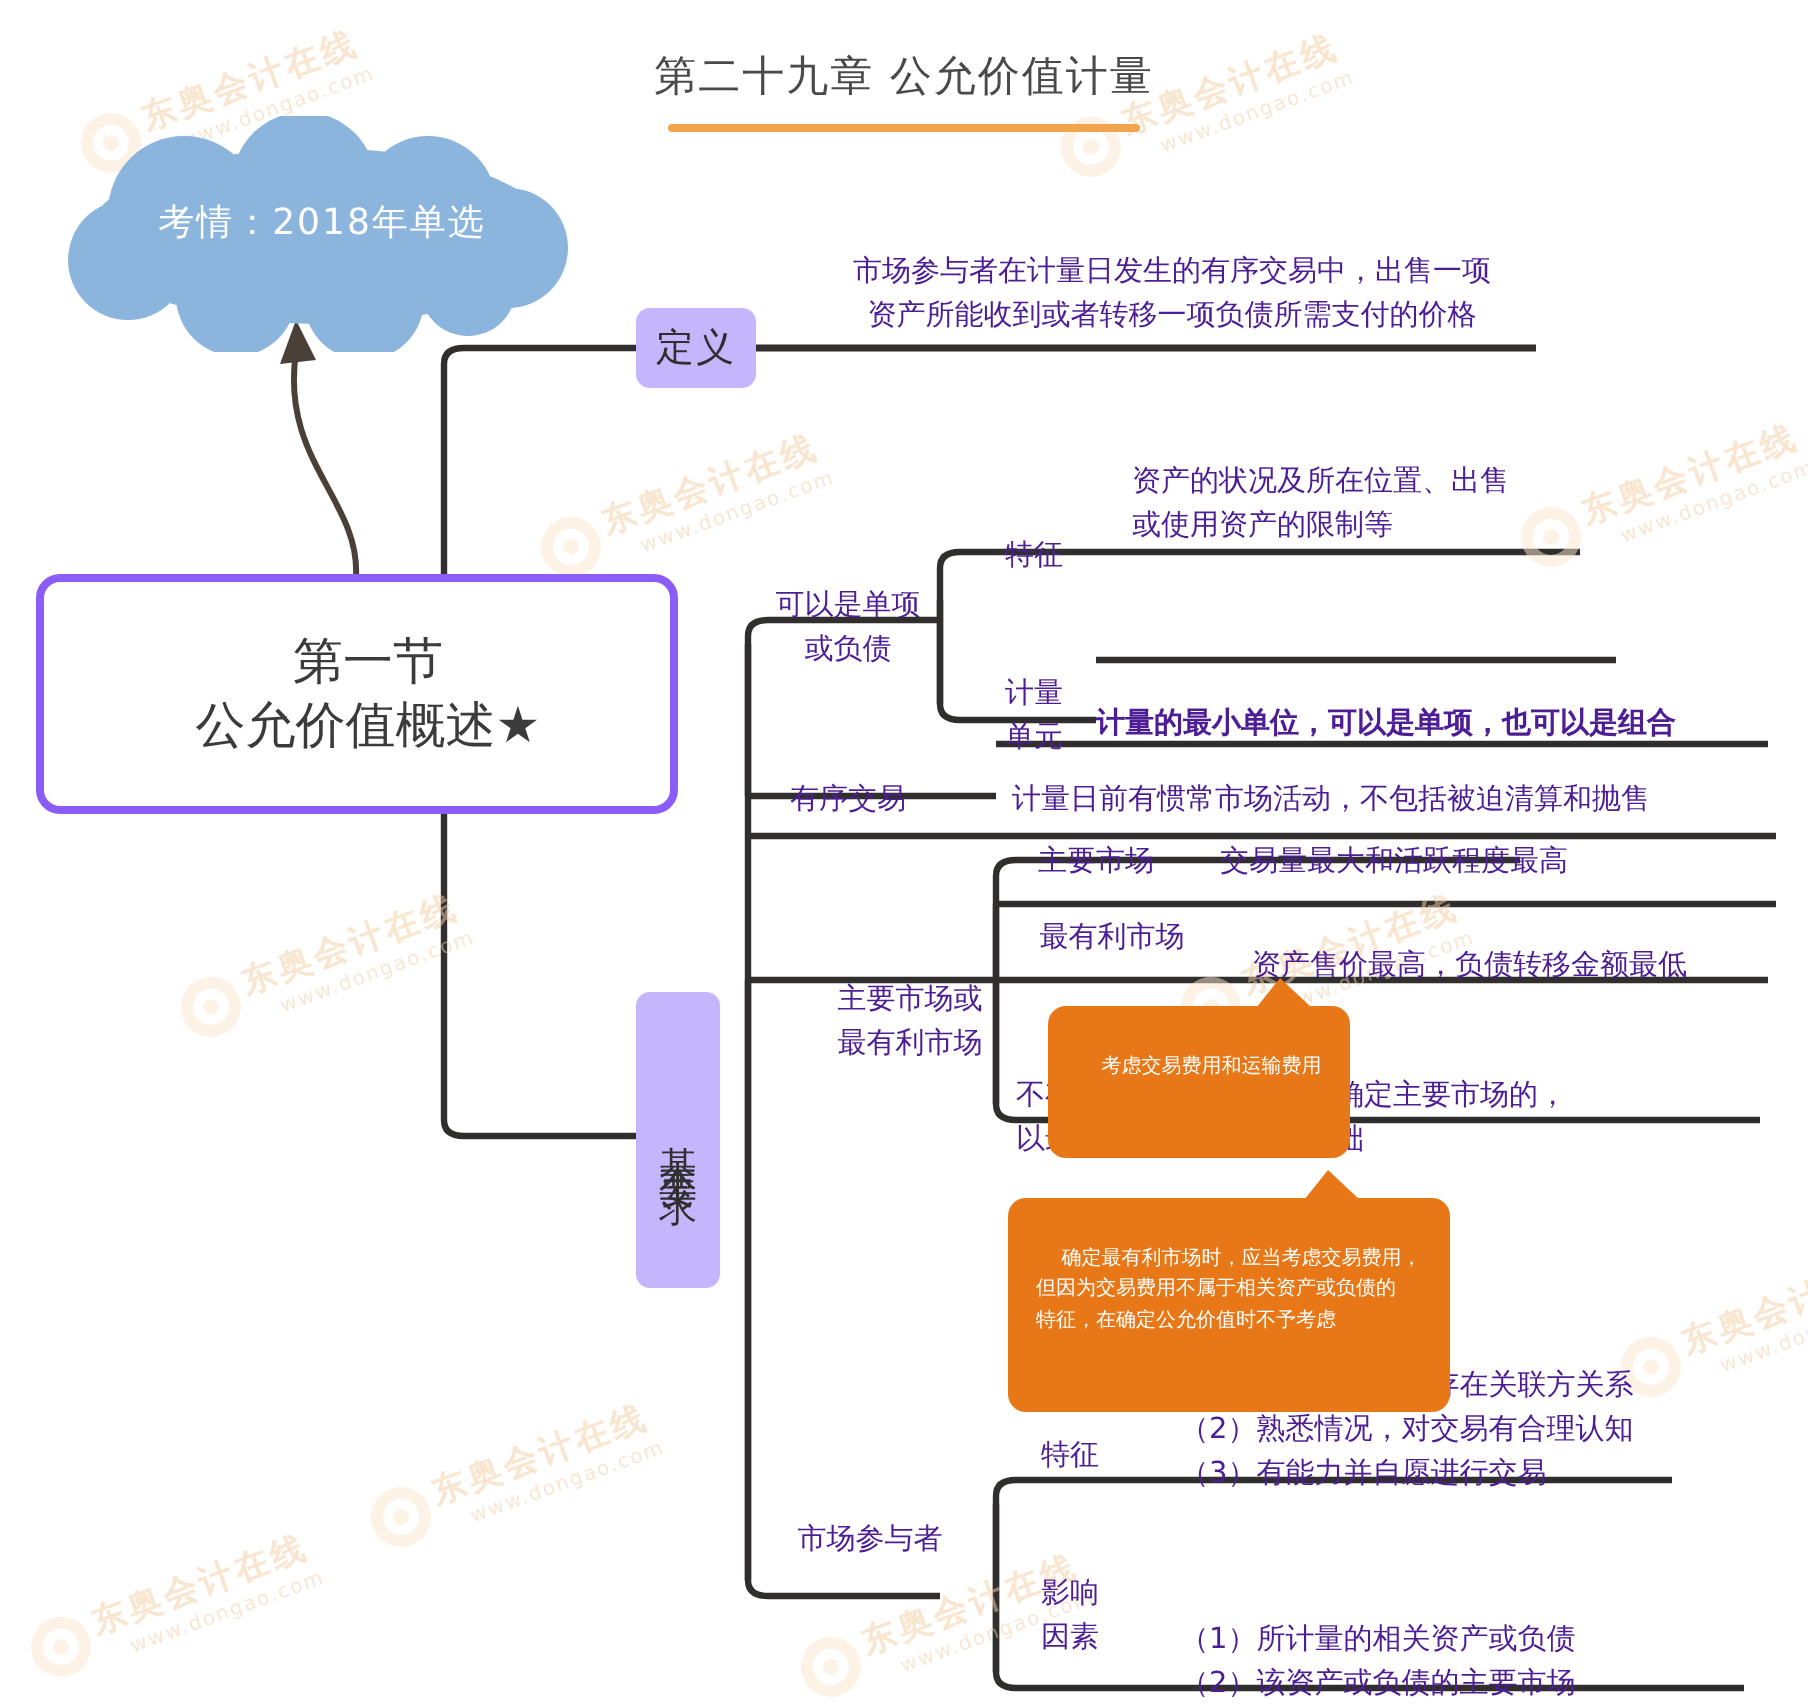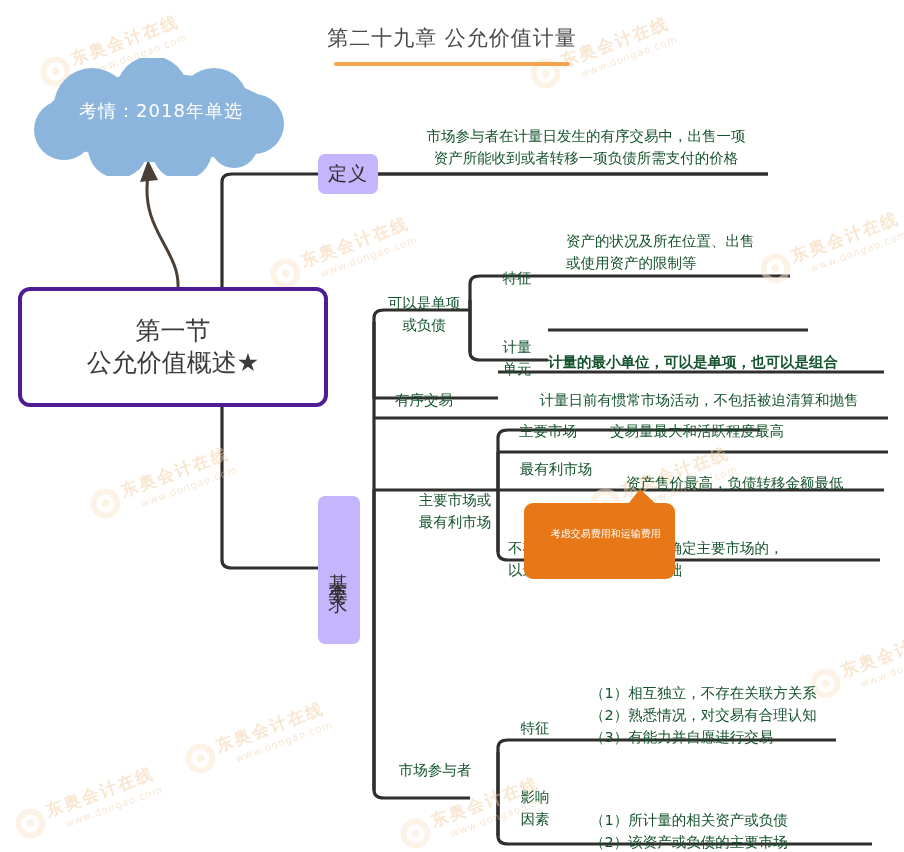--- a/index.html
+++ b/index.html
@@ -27,34 +27,34 @@
   .title .t-txt{font-size:21px;color:#4a4a4a;letter-spacing:1px;}
   .title .t-rule{width:236px;height:4px;background:#f0a44e;margin:10px auto 0;border-radius:2px;}
 
   
   .cloud{position:absolute;left:22px;top:58px;width:278px;height:118px;z-index:3;}
   .cloud .c-label{position:absolute;left:0;top:41px;width:278px;text-align:center;
       color:#ffffff;font-size:18px;letter-spacing:1px;z-index:2;}
 
   
   .main-node{position:absolute;left:18px;top:287px;width:302px;height:112px;
-     border:4px solid #4c1d95;border-radius:12px;background:#fff;
+     border:4px solid #8b5cf6;border-radius:12px;background:#fff;
      display:flex;flex-direction:column;align-items:center;justify-content:center;
-     z-index:4;}
+     z-index:4;padding-left:11px;}
   .main-node .m1{font-size:25px;color:#3b3b3b;line-height:1.28;}
   .main-node .m2{font-size:25px;color:#3b3b3b;line-height:1.28;}
 
   
   .chip{position:absolute;background:#c4b5fd;border-radius:7px;z-index:4;
      display:flex;align-items:center;justify-content:center;color:#2f2f2f;}
   .chip.horiz{font-size:19px;letter-spacing:1px;}
   .chip.vert{writing-mode:vertical-rl;font-size:19px;letter-spacing:7px;padding-top:4px;}
 
   
-  .lbl{position:absolute;font-size:14.5px;color:#14532d;line-height:1.5;z-index:3;white-space:pre;}
+  .lbl{position:absolute;font-size:14.5px;color:#4c1d95;line-height:1.5;z-index:3;white-space:pre;}
   .lbl.c{text-align:center;}
   .lbl.l{text-align:left;}
 
   
   .callout{position:absolute;background:#e87817;border-radius:9px;z-index:5;
      color:#ffffff;font-size:10px;line-height:1.55;padding:7px 14px;white-space:pre;}
   .callout .tail{position:absolute;width:0;height:0;}
 </style>
 </head>
 <body>
@@ -215,21 +215,21 @@
 
   <div class="lbl c" style="left:488px;top:268px;width:58px;">特征</div>
   <div class="lbl l" style="left:566px;top:231px;width:240px;">资产的状况及所在位置、出售
 或使用资产的限制等</div>
 
   <div class="lbl c" style="left:488px;top:337px;width:58px;">计量
 单元</div>
   <div class="lbl l" style="left:548px;top:352px;width:320px;font-weight:bold;">计量的最小单位，可以是单项，也可以是组合</div>
 
   <div class="lbl c" style="left:378px;top:390px;width:92px;">有序交易</div>
-  <div class="lbl l" style="left:506px;top:390px;width:386px;text-align:center;">计量日前有惯常市场活动，不包括被迫清算和抛售</div>
+  <div class="lbl l" style="left:506px;top:390px;width:386px;">计量日前有惯常市场活动，不包括被迫清算和抛售</div>
 
   <div class="lbl c" style="left:396px;top:490px;width:118px;">主要市场或
 最有利市场</div>
 
   <div class="lbl c" style="left:506px;top:421px;width:84px;">主要市场</div>
   <div class="lbl l" style="left:610px;top:421px;width:260px;">交易量最大和活跃程度最高</div>
 
   <div class="lbl c" style="left:506px;top:459px;width:100px;">最有利市场</div>
   <div class="lbl l" style="left:626px;top:473px;width:262px;">资产售价最高，负债转移金额最低</div>
 
@@ -248,14 +248,20 @@
   <div class="lbl l" style="left:590px;top:790px;width:310px;margin-top:20px;">（1）所计量的相关资产或负债
 （2）该资产或负债的主要市场
 （3）将在主要市场或最有利市场进行
 交易的市场参与者</div>
 
   <div class="callout" style="left:524px;top:503px;">
     <span>考虑交易费用和运输费用</span>
     <span class="tail" style="left:104px;top:-14px;border-left:12px solid transparent;border-right:16px solid transparent;border-bottom:15px solid #e87817;"></span>
   </div>
 
+  <div class="callout" style="left:504px;top:599px;">
+    <span>确定最有利市场时，应当考虑交易费用，
+但因为交易费用不属于相关资产或负债的
+特征，在确定公允价值时不予考虑</span>
+    <span class="tail" style="left:148px;top:-14px;border-left:12px solid transparent;border-right:16px solid transparent;border-bottom:15px solid #e87817;"></span>
+  </div>
 
 </div>
 
 </body></html>

